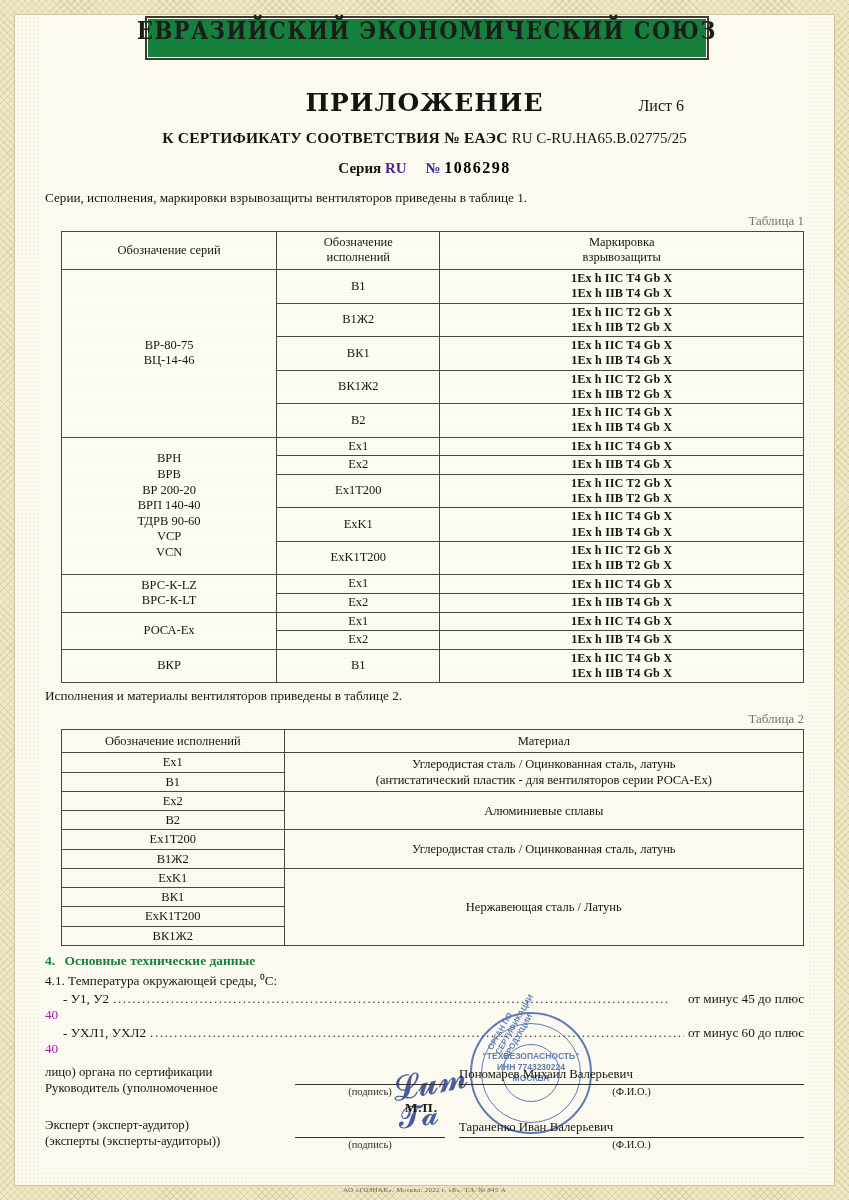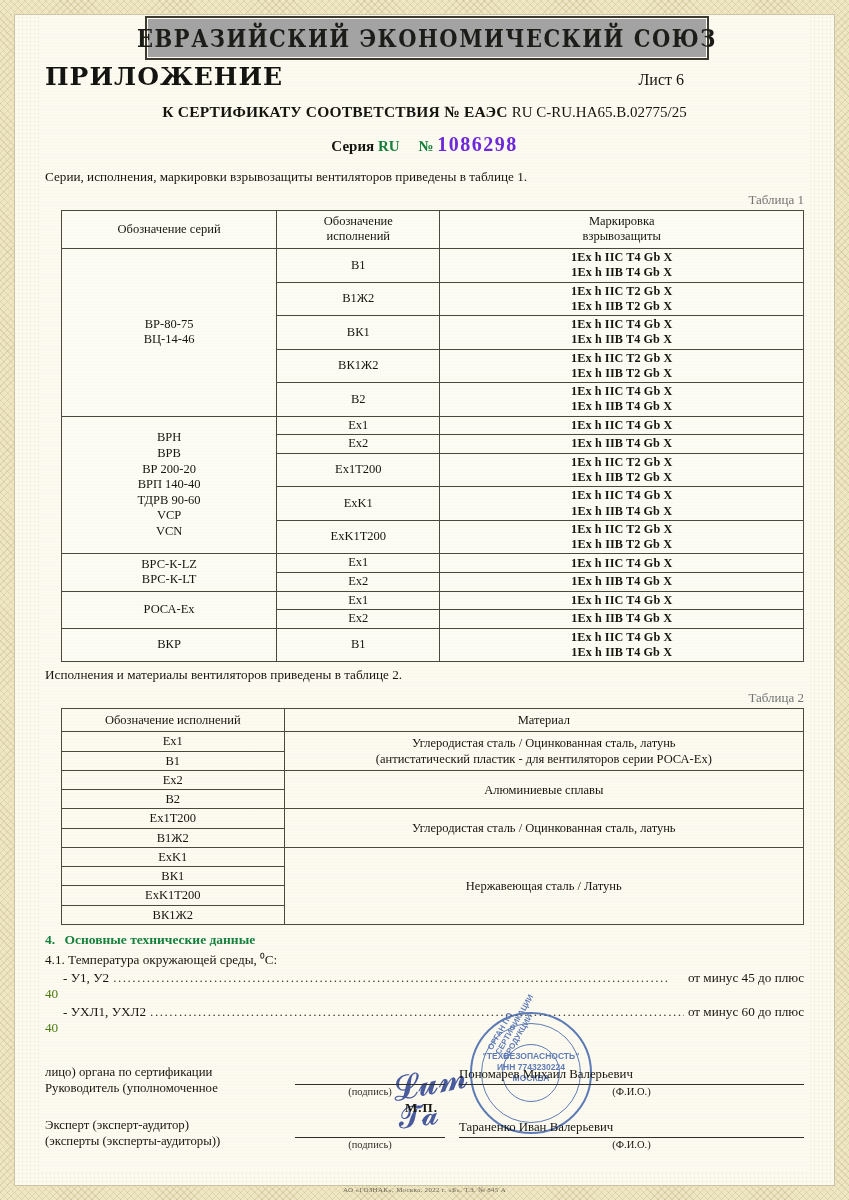--- a/index.html
+++ b/index.html
@@ -59,39 +59,40 @@
     box-sizing: border-box;
   }
 
   
   .banner {
     position: absolute;
     left: 145px;
     top: 16px;
     width: 560px;
     height: 40px;
-    background: #a3a3a3;
+    background: #15803d;
     border: 2px solid #3a3a30;
     box-shadow: 0 0 0 1px #fdfbf1 inset;
     display: flex;
-    align-items: center;
+    align-items: flex-start;
     justify-content: center;
   }
   .banner-text {
     font-family: "DejaVu Serif", serif;
     font-weight: bold;
     font-size: 21px;
     letter-spacing: 1.5px;
     color: #1c1c18;
     white-space: nowrap;
     transform: scaleY(1.18);
   }
 
   .title {
-    margin-top: 62px;
+    text-align: center;
+    margin-top: 88px;
     position: relative;
   }
   .title-main {
     font-family: "DejaVu Serif", serif;
     font-weight: bold;
     font-size: 25px;
     letter-spacing: 1px;
     color: #141410;
     display: inline-block;
   }
@@ -117,26 +118,26 @@
     font-size: 15px;
     letter-spacing: 0;
   }
   .series-row {
     margin-top: 12px;
     text-align: center;
     font-size: 15px;
     color: #141410;
   }
   .series-label { font-weight: bold; }
-  .red { color: #15803d; font-weight: bold; }
+  .red { color: #4c1d95; font-weight: bold; }
   .blank-num {
-    color: #6d28d9;
+    color: #000000;
     font-weight: bold;
     letter-spacing: 1.5px;
-    font-size: 20px;
+    font-size: 16px;
   }
 
   
   .para {
     font-size: 13.2px;
     color: #16160f;
     line-height: 1.35;
     margin-top: 18px;
   }
   .para-tight { margin-top: 12px; }
@@ -216,21 +217,21 @@
     white-space: nowrap;
   }
   .dots-row .lead {
     flex: 1 1 auto;
     overflow: hidden;
     white-space: nowrap;
     letter-spacing: 1.5px;
     margin: 0 4px;
     color: #3a3a30;
   }
-  .cont-line { font-size: 13.2px; color: #4d7c0f; }
+  .cont-line { font-size: 13.2px; color: #a21caf; }
 
   
   .sign-block {
     position: absolute;
     left: 45px;
     right: 45px;
     bottom: 36px;
     font-size: 12.8px;
     color: #16160f;
   }

